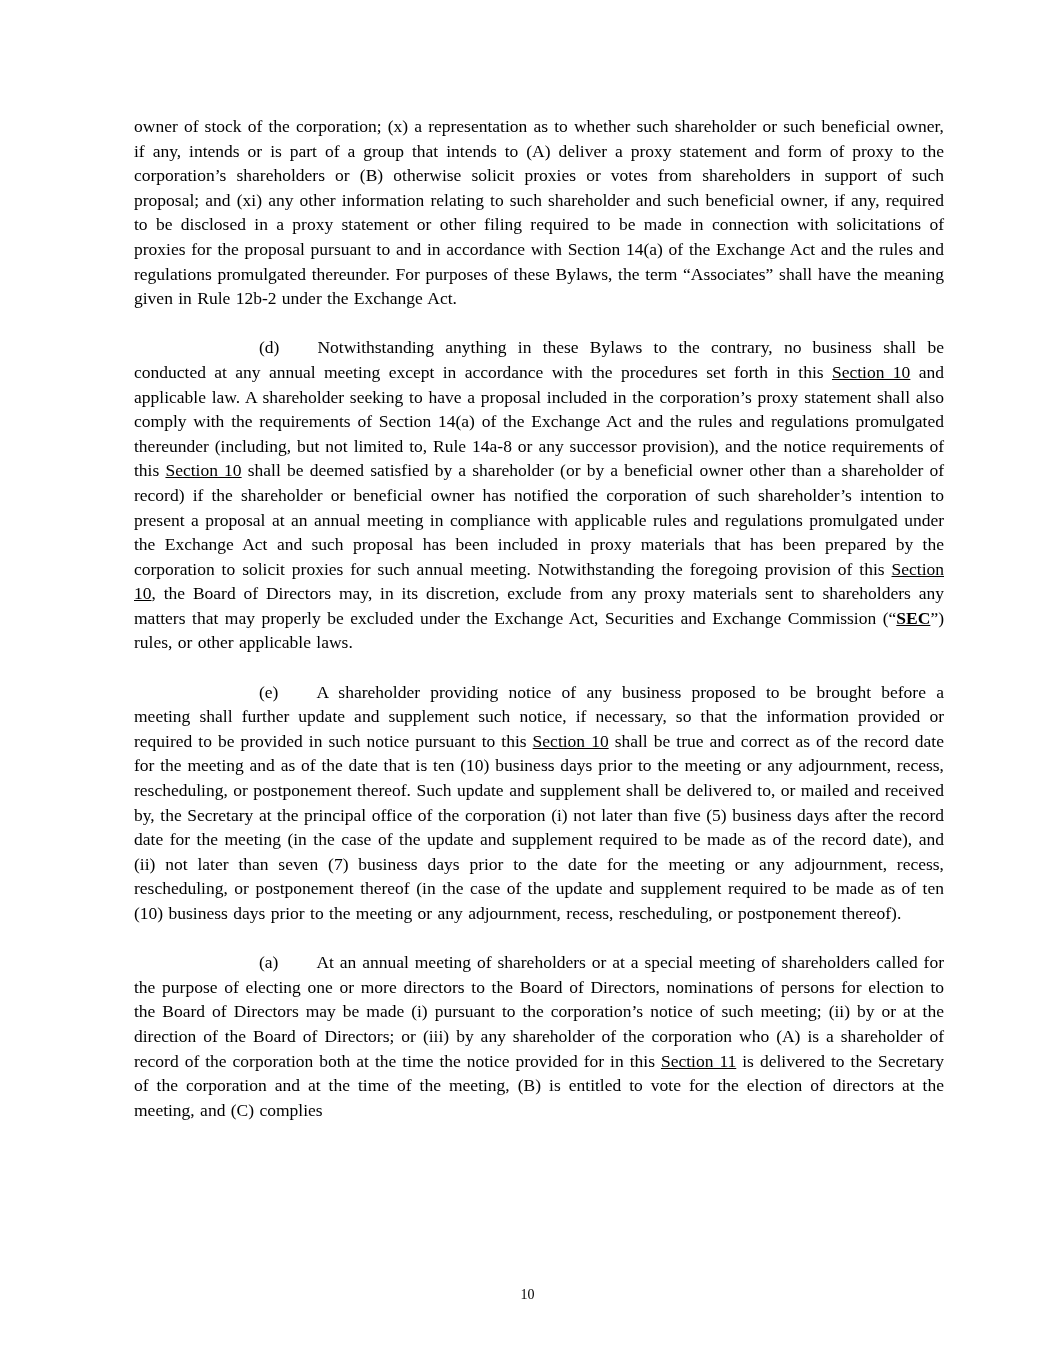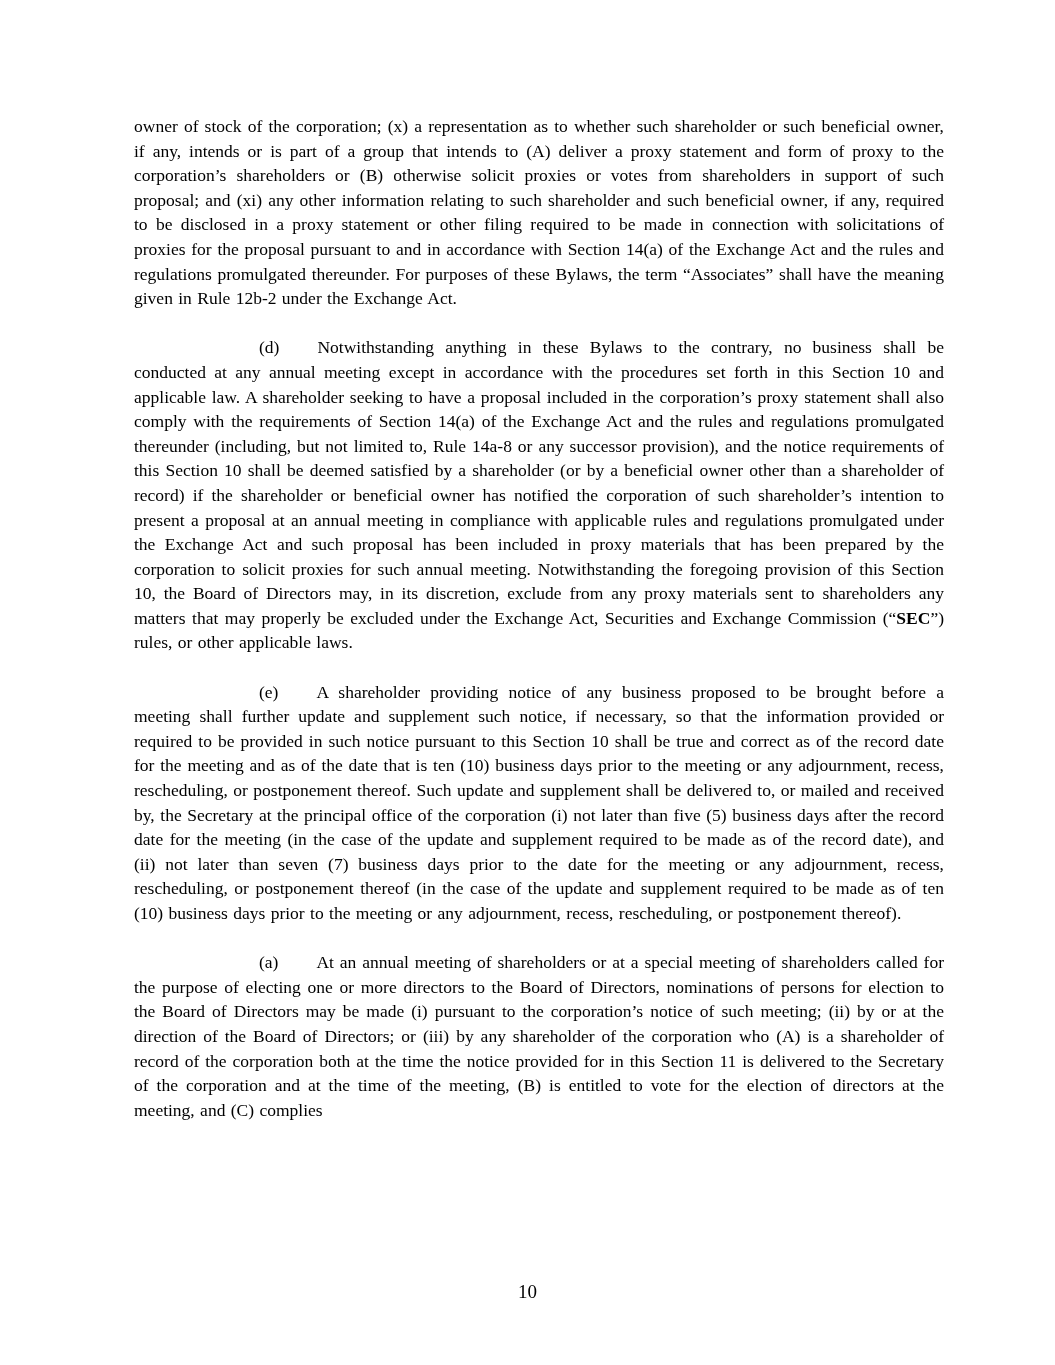--- a/index.html
+++ b/index.html
@@ -37,28 +37,28 @@
     text-indent: 67px;
   }
   .tab {
     display: inline-block;
     width: 38px;
   }
   .heading .tab {
     width: 33px;
   }
   .b { font-weight: bold; }
-  .u { }
+  .u { text-decoration: underline; }
   .page-number {
     position: absolute;
     left: 0;
     right: 0;
     bottom: 62px;
     text-align: center;
-    font-size: 19px;
+    font-size: 14px;
     font-family: "Liberation Serif", "DejaVu Serif", serif;
   }
 </style>
 </head>
 <body>
 
 <div class="page">
   <div class="content">
     <p class="para no-indent"><span>owner of stock of the corporation; (x) a representation as to whether such shareholder or such beneficial owner, if any, intends or is part of a group that intends to (A) deliver a proxy statement and form of proxy to the corporation’s shareholders or (B) otherwise solicit proxies or votes from shareholders in support of such proposal; and (xi) any other information relating to such shareholder and such beneficial owner, if any, required to be disclosed in a proxy statement or other filing required to be made in connection with solicitations of proxies for the proposal pursuant to and in accordance with Section 14(a) of the Exchange Act and the rules and regulations promulgated thereunder. For purposes of these Bylaws, the term “Associates” shall have the meaning given in Rule 12b-2 under the Exchange Act.</span></p>
     <p class="para"><span>(d)</span><span class="tab"></span><span>Notwithstanding anything in these Bylaws to the contrary, no business shall be conducted at any annual meeting except in accordance with the procedures set forth in this </span><span class="u">Section 10</span><span> and applicable law. A shareholder seeking to have a proposal included in the corporation’s proxy statement shall also comply with the requirements of Section 14(a) of the Exchange Act and the rules and regulations promulgated thereunder (including, but not limited to, Rule 14a-8 or any successor provision), and the notice requirements of this </span><span class="u">Section 10</span><span> shall be deemed satisfied by a shareholder (or by a beneficial owner other than a shareholder of record) if the shareholder or beneficial owner has notified the corporation of such shareholder’s intention to present a proposal at an annual meeting in compliance with applicable rules and regulations promulgated under the Exchange Act and such proposal has been included in proxy materials that has been prepared by the corporation to solicit proxies for such annual meeting. Notwithstanding the foregoing provision of this </span><span class="u">Section 10</span><span>, the Board of Directors may, in its discretion, exclude from any proxy materials sent to shareholders any matters that may properly be excluded under the Exchange Act, Securities and Exchange Commission (“</span><span class="b u">SEC</span><span>”) rules, or other applicable laws.</span></p>

